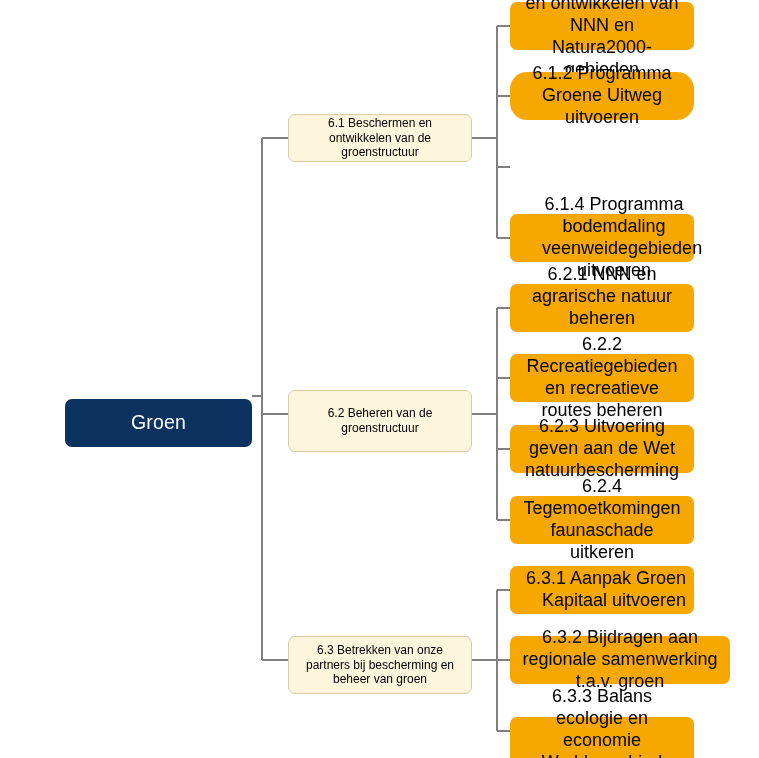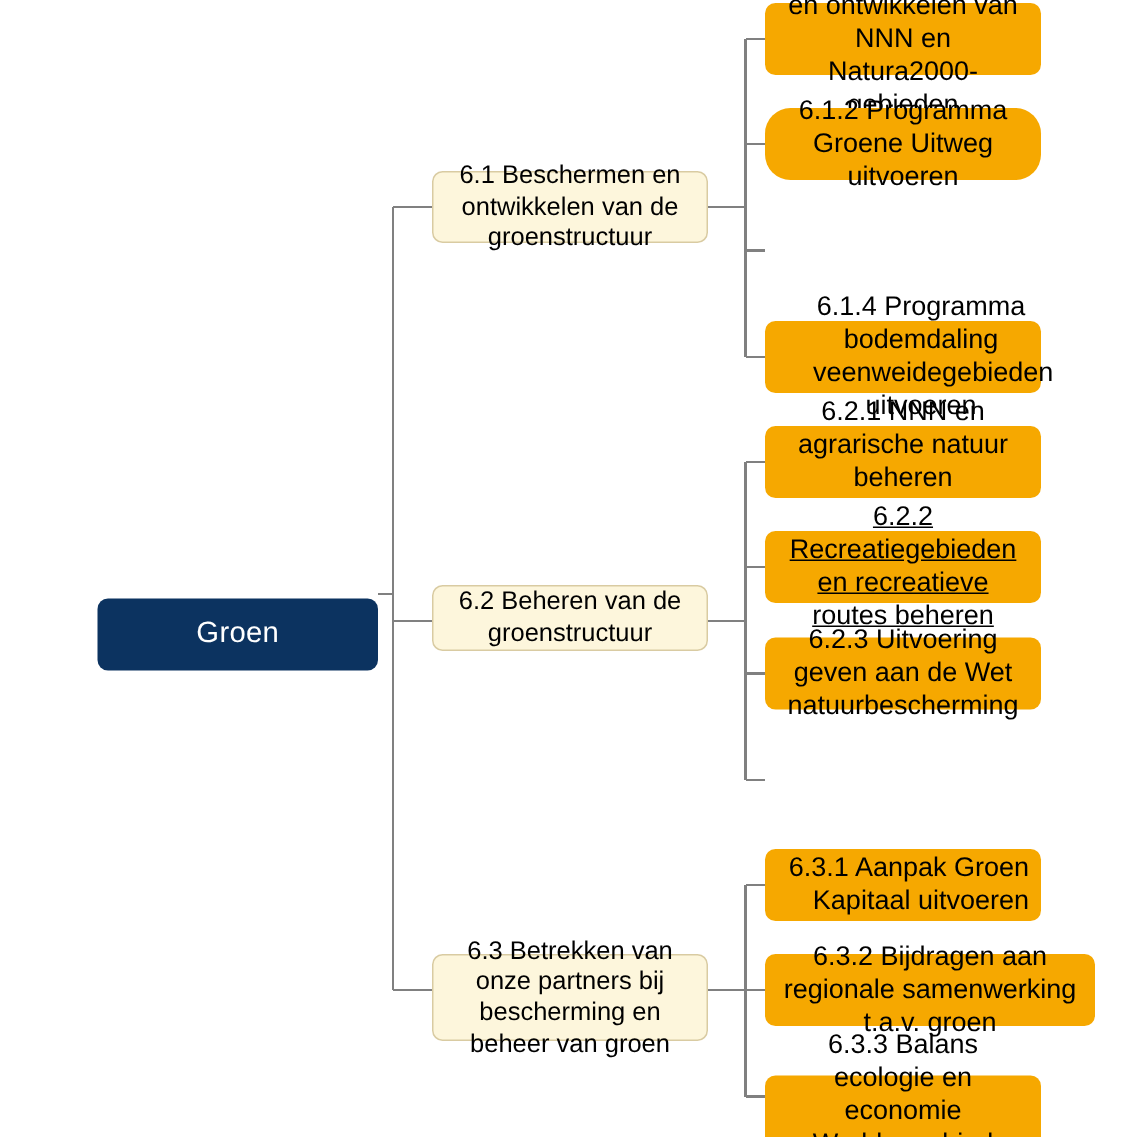--- a/index.html
+++ b/index.html
@@ -36,21 +36,21 @@
     color: #ffffff;
     border-radius: 7px;
     font-size: 19.5px;
     letter-spacing: 0.2px;
   }
   .node-l2 {
     background: #fdf6dc;
     border: 1px solid #d9cba2;
     border-radius: 7px;
     color: #000000;
-    font-size: 17px;
+    font-size: 12px;
     padding: 2px 7px;
   }
   .node-l3 {
     background: #f6a800;
     border-radius: 7px;
     color: #000000;
     font-size: 18px;
     padding: 2px 8px;
   }
   .node-label {
@@ -97,46 +97,49 @@
   </svg>
 
   <div class="node node-root" style="left:65px; top:372px; width:187px; height:48px;margin-top:27px;">
     <span class="node-label">Groen</span>
   </div>
 
   <div class="node node-l2" style="left:288px; top:114px; width:184px; height:48px;">
     <span class="node-label">6.1 Beschermen en ontwikkelen van de groenstructuur</span>
   </div>
 
-  <div class="node node-l2" style="left:288px; top:390px; width:184px; height:44px;">
+  <div class="node node-l2" style="left:288px; top:390px; width:184px; height:62px;">
     <span class="node-label">6.2 Beheren van de groenstructuur</span>
   </div>
 
   <div class="node node-l2" style="left:288px; top:636px; width:184px; height:58px;">
     <span class="node-label">6.3 Betrekken van onze partners bij bescherming en beheer van groen</span>
   </div>
 
   <div class="node node-l3" style="left:510px; top:2px; width:184px; height:48px;">
     <span class="node-label">6.1.1 Beschermen en ontwikkelen van NNN en Natura2000-gebieden</span>
   </div>
   <div class="node node-l3" style="left:510px; top:72px; width:184px; height:48px;border-radius:17px;">
     <span class="node-label">6.1.2 Programma Groene Uitweg uitvoeren</span>
   </div>
   <div class="node node-l3" style="left:510px; top:214px; width:184px; height:48px;padding-left:32px;">
     <span class="node-label">6.1.4 Programma bodemdaling veenweidegebieden uitvoeren</span>
   </div>
 
   <div class="node node-l3" style="left:510px; top:284px; width:184px; height:48px;align-items:flex-end;">
     <span class="node-label">6.2.1 NNN en agrarische natuur beheren</span>
   </div>
-  <div class="node node-l3" style="left:510px; top:354px; width:184px; height:48px;text-decoration:underline;">
+  <div class="node node-l3" style="left:510px; top:354px; width:184px; height:48px;">
     <span class="node-label">6.2.2 Recreatiegebieden en recreatieve routes beheren</span>
   </div>
   <div class="node node-l3" style="left:510px; top:425px; width:184px; height:48px;">
     <span class="node-label">6.2.3 Uitvoering geven aan de Wet natuurbescherming</span>
+  </div>
+  <div class="node node-l3" style="left:510px; top:496px; width:184px; height:48px;">
+    <span class="node-label">6.2.4 Tegemoetkomingen faunaschade uitkeren</span>
   </div>
 
   <div class="node node-l3" style="left:510px; top:566px; width:184px; height:48px;text-align:right;">
     <span class="node-label">6.3.1 Aanpak Groen Kapitaal uitvoeren</span>
   </div>
   <div class="node node-l3" style="left:510px; top:636px; width:220px; height:48px;">
     <span class="node-label">6.3.2 Bijdragen aan regionale samenwerking t.a.v. groen</span>
   </div>
   <div class="node node-l3" style="left:510px; top:717px; width:184px; height:48px;">
     <span class="node-label">6.3.3 Balans ecologie en economie Waddengebied nastreven</span>

